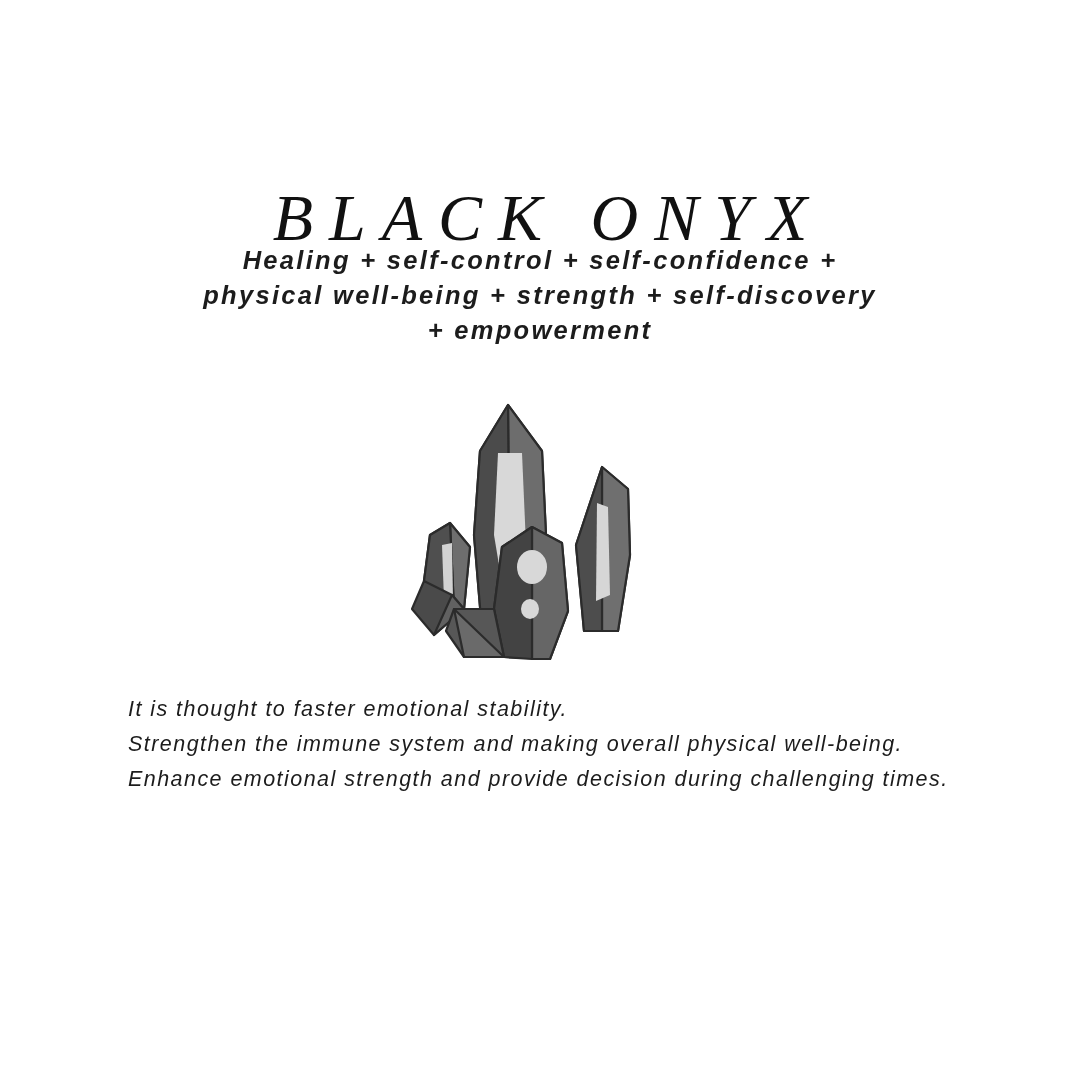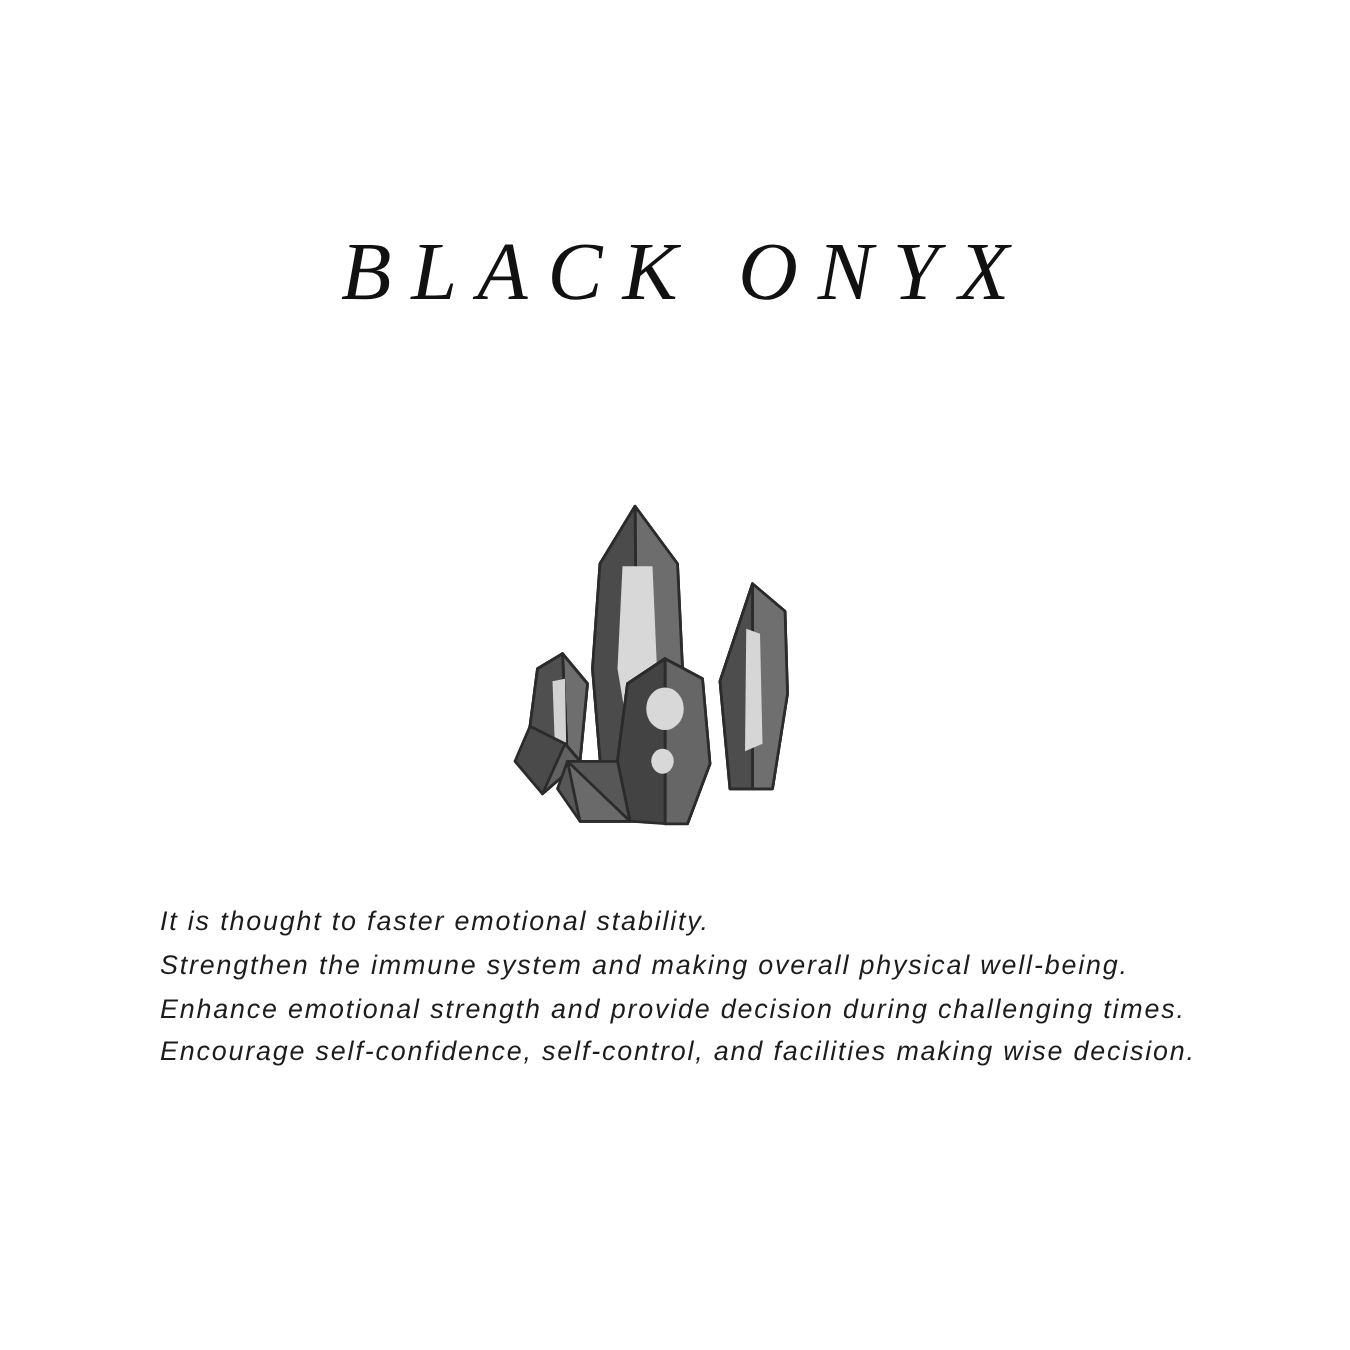--- a/index.html
+++ b/index.html
@@ -63,21 +63,21 @@
     align-items: center;
     justify-content: center;
   }
   .crystal-wrap svg {
     display: block;
   }
 
   
   .body-copy {
     position: absolute;
-    top: 720px;
+    top: 692px;
     left: 128px;
     width: 830px;
     font-size: 21.5px;
     letter-spacing: 1.45px;
     line-height: 1.62;
     color: #1c1c1c;
     font-weight: 400;
   }
   .body-copy p {
     margin: 0 0 0 0;
@@ -96,20 +96,21 @@
     font-weight: 400;
   }
 </style>
 </head>
 <body>
 
 <div class="card">
 
   <h1 class="title">BLACK ONYX</h1>
 
+  <div class="subtitle">Healing + self-control + self-confidence + physical well-being + strength + self-discovery + empowerment</div>
 
   <div class="crystal-wrap">
     <svg width="300" height="290" viewBox="0 0 300 290">
       <g stroke="#2b2b2b" stroke-width="2.2" stroke-linejoin="round">
 
         <polygon points="40,140 60,128 80,152 74,214 44,214 34,186" fill="#5c5c5c"></polygon>
         <polygon points="60,128 80,152 74,214 64,214" fill="#6e6e6e"></polygon>
         <polygon points="40,140 34,186 44,214 64,214 60,128" fill="#4f4f4f"></polygon>
         <polygon points="52,150 62,148 63,205 54,205" fill="#d2d2d2" stroke="none"></polygon>
 
@@ -135,17 +136,16 @@
         <polygon points="64,214 104,214 114,262 74,262 56,236" fill="#575757"></polygon>
         <polygon points="64,214 114,262 74,262" fill="#6a6a6a"></polygon>
       </g>
     </svg>
   </div>
 
   <div class="body-copy">
     <p>It is thought to faster emotional stability.</p>
     <p>Strengthen the immune system and making overall physical well-being.</p>
     <p>Enhance emotional strength and provide decision during challenging times.</p>
-    <p>Encourage self-confidence, self-control, and facilities making wise decision.</p>
   </div>
 
 
 </div>
 
 </body></html>

